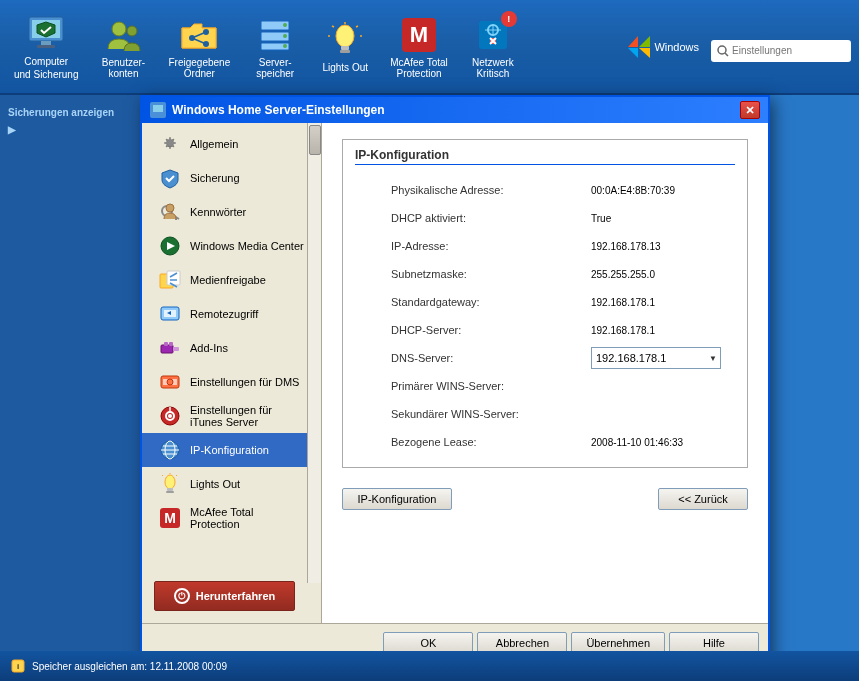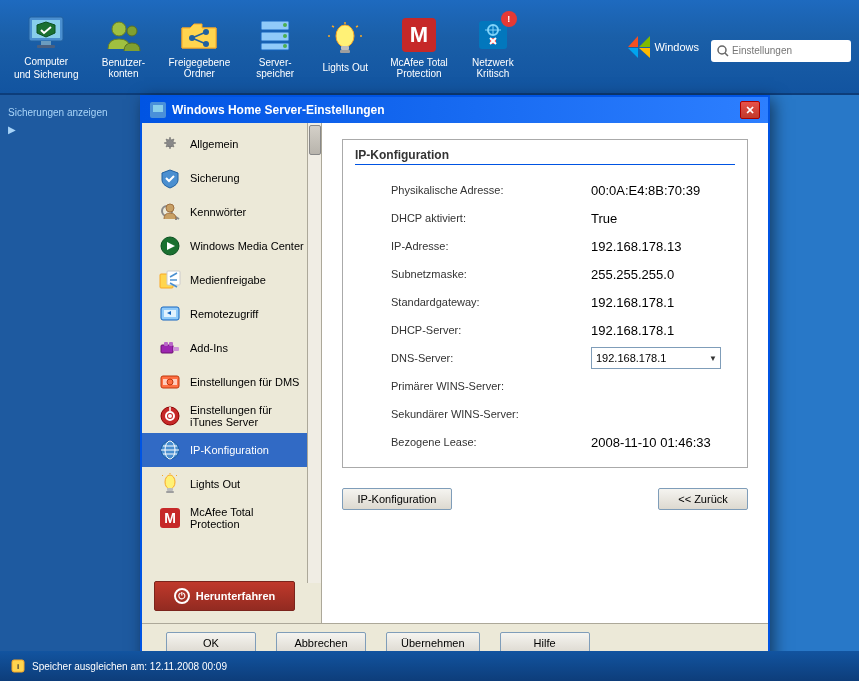--- a/index.html
+++ b/index.html
@@ -107,20 +107,21 @@
 
     
     .left-panel {
       position: absolute;
       left: 0;
       top: 0;
       width: 140px;
       height: 100%;
       background: rgba(20, 60, 120, 0.5);
       padding: 8px 4px;
+      font-weight: bold;
     }
 
     .left-panel-title {
       color: #a8d4f8;
       font-size: 10px;
       padding: 4px;
       cursor: pointer;
     }
 
     
@@ -224,21 +225,21 @@
 
     .field-label {
       width: 200px;
       color: #333;
       font-size: 11px;
       flex-shrink: 0;
     }
 
     .field-value {
       color: #000;
-      font-size: 13px;
+      font-size: 10px;
     }
 
     .select-wrapper {
       position: relative;
       display: inline-block;
     }
     .select-wrapper::after {
       content: '▼';
       position: absolute;
       right: 4px;
@@ -274,24 +275,24 @@
       cursor: pointer;
       border-radius: 2px;
       min-width: 90px;
       text-align: center;
     }
     .btn-primary { min-width: 110px; }
 
     
     .dialog-footer {
       border-top: 1px solid #aca899;
-      padding: 8px 24px;
-      display: flex;
-      justify-content: flex-start;
-      gap: 20px;
+      padding: 8px 9px;
+      display: flex;
+      justify-content: flex-end;
+      gap: 4px;
       background: #ece9d8;
     }
 
     
     .shutdown-btn {
       background: linear-gradient(to bottom, #c0392b, #922b21);
       border: 1px solid #7b241c;
       color: white;
       padding: 6px 12px;
       margin: 8px;

